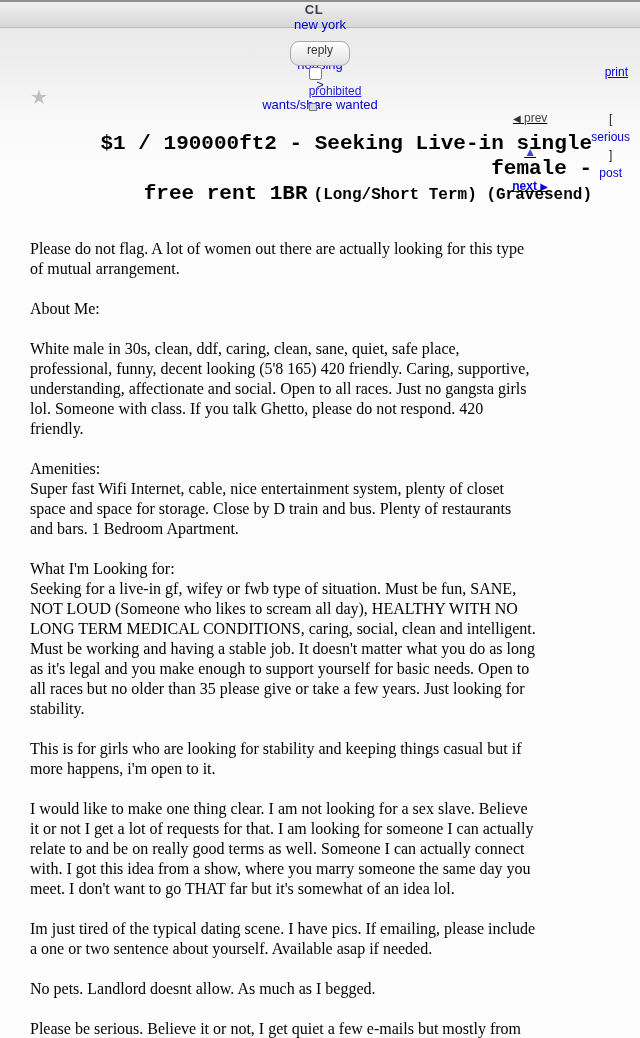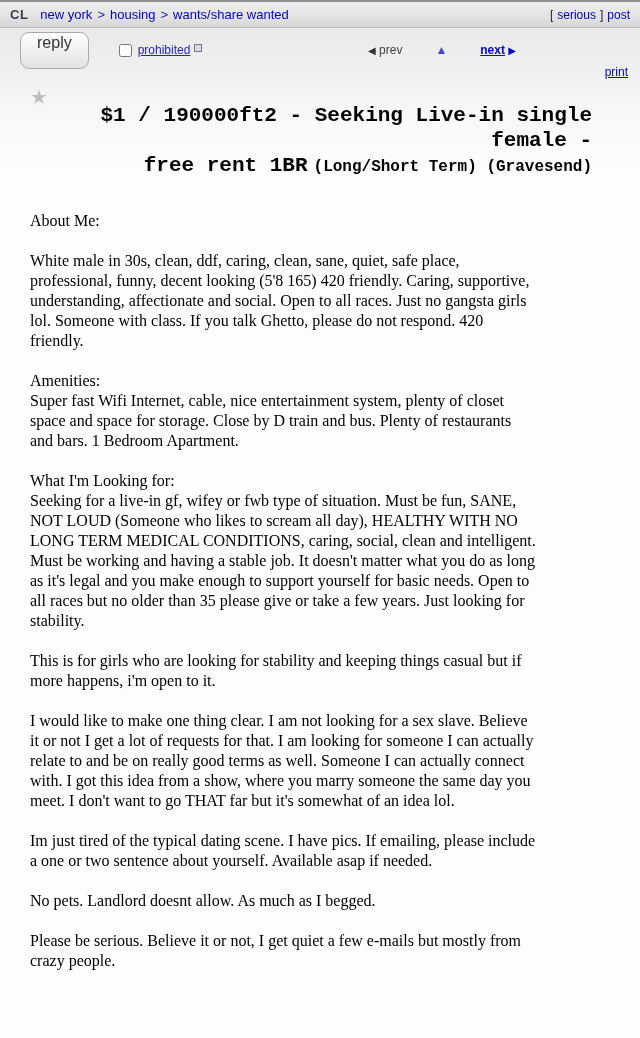--- a/index.html
+++ b/index.html
@@ -1,15 +1,15 @@
 <!DOCTYPE html>
 <html><head>
 <meta charset="utf-8">
 <style>
-  * { box-sizing: border-box; }
+  * { box-sizing: border-box; flex-direction: column; }
   html,body { margin:0; padding:0; }
   body {
     width: 640px;
     height: 1038px;
     overflow: hidden;
     font-family: "Liberation Sans", sans-serif;
     background: linear-gradient(180deg, #e6e6e6 0px, #eeeeee 60px, #f7f7f7 110px, #fdfdfd 170px, #fdfdfd 100%);
   }
 
   
@@ -39,43 +39,43 @@
   .toolbar {
     display: flex;
     align-items: center;
     padding: 0 20px;
     margin-top: 13px;
     height: 18px;
     font-size: 12px;
   }
   .reply-btn {
     font-family: "Liberation Sans", sans-serif;
-    font-size: 16px;
+    font-size: 12px;
     color: #333;
     background: linear-gradient(180deg, #ffffff, #e2e2e2);
     border: 1px solid #aaa;
     border-radius: 9px;
-    padding: 1px 16px 16px;
+    padding: 1px 16px 8px;
     cursor: pointer;
   }
   .prohibited-group { display: flex; align-items: flex-start; margin-left: 30px; gap: 4px; }
   .prohibited-group input[type="checkbox"] {
     width: 13px; height: 13px; margin: 1px 2px 0 0;
     accent-color: #888;
   }
   .prohibited-link { color: #2222cc; text-decoration: underline; cursor: pointer; font-size: 12px; text-align: right; }
   .help-icon {
     display: inline-block;
     width: 8px; height: 8px;
     border: 1px solid #777788;
     background: #d8d8e2;
     margin-top: 1px;
     cursor: pointer;
   }
-  .nav-group { margin-left: auto; margin-right: 104px; display: flex; align-items: center; gap: 33px; }
+  .nav-group { margin-left: auto; margin-right: 72px; display: flex; align-items: center; gap: 20px; text-decoration: underline; }
   .prev-label { color: #444; cursor: default; }
   .prev-label .arrow { font-size: 10px; color: #333; }
   .up-arrow { color: #4444cc; text-decoration: none; font-size: 12px; cursor: pointer; }
   .next-link { color: #0000dd; cursor: pointer; }
   .next-link .txt { text-decoration: underline; font-weight: bold; }
   .next-link .arrow { font-size: 10px; color: #0000dd; }
 
   .print-row { text-align: right; padding-right: 12px; margin-top: 3px; height: 14px; text-decoration: underline; }
   .print-link { font-size: 12px; color: #0000dd; text-decoration: underline; cursor: pointer; }
 
@@ -159,20 +159,22 @@
 </div>
 
 <div class="posting">
   <div class="title-row">
     <span class="fav-star">★</span>
     <h1 class="post-title"><span class="title-main">$1 / 190000ft2 - Seeking Live-in single female -
 free rent 1BR</span><span class="title-small">(Long/Short Term) (Gravesend)</span></h1>
   </div>
 
   <div class="post-body">
+    <p>Please do not flag. A lot of women out there are actually looking for this type
+of mutual arrangement.</p>
     <p>About Me:</p>
     <p>White male in 30s, clean, ddf, caring, clean, sane, quiet, safe place,
 professional, funny, decent looking (5'8 165) 420 friendly. Caring, supportive,
 understanding, affectionate and social. Open to all races. Just no gangsta girls
 lol. Someone with class. If you talk Ghetto, please do not respond. 420
 friendly.</p>
     <p>Amenities:
 Super fast Wifi Internet, cable, nice entertainment system, plenty of closet
 space and space for storage. Close by D train and bus. Plenty of restaurants
 and bars. 1 Bedroom Apartment.</p>

